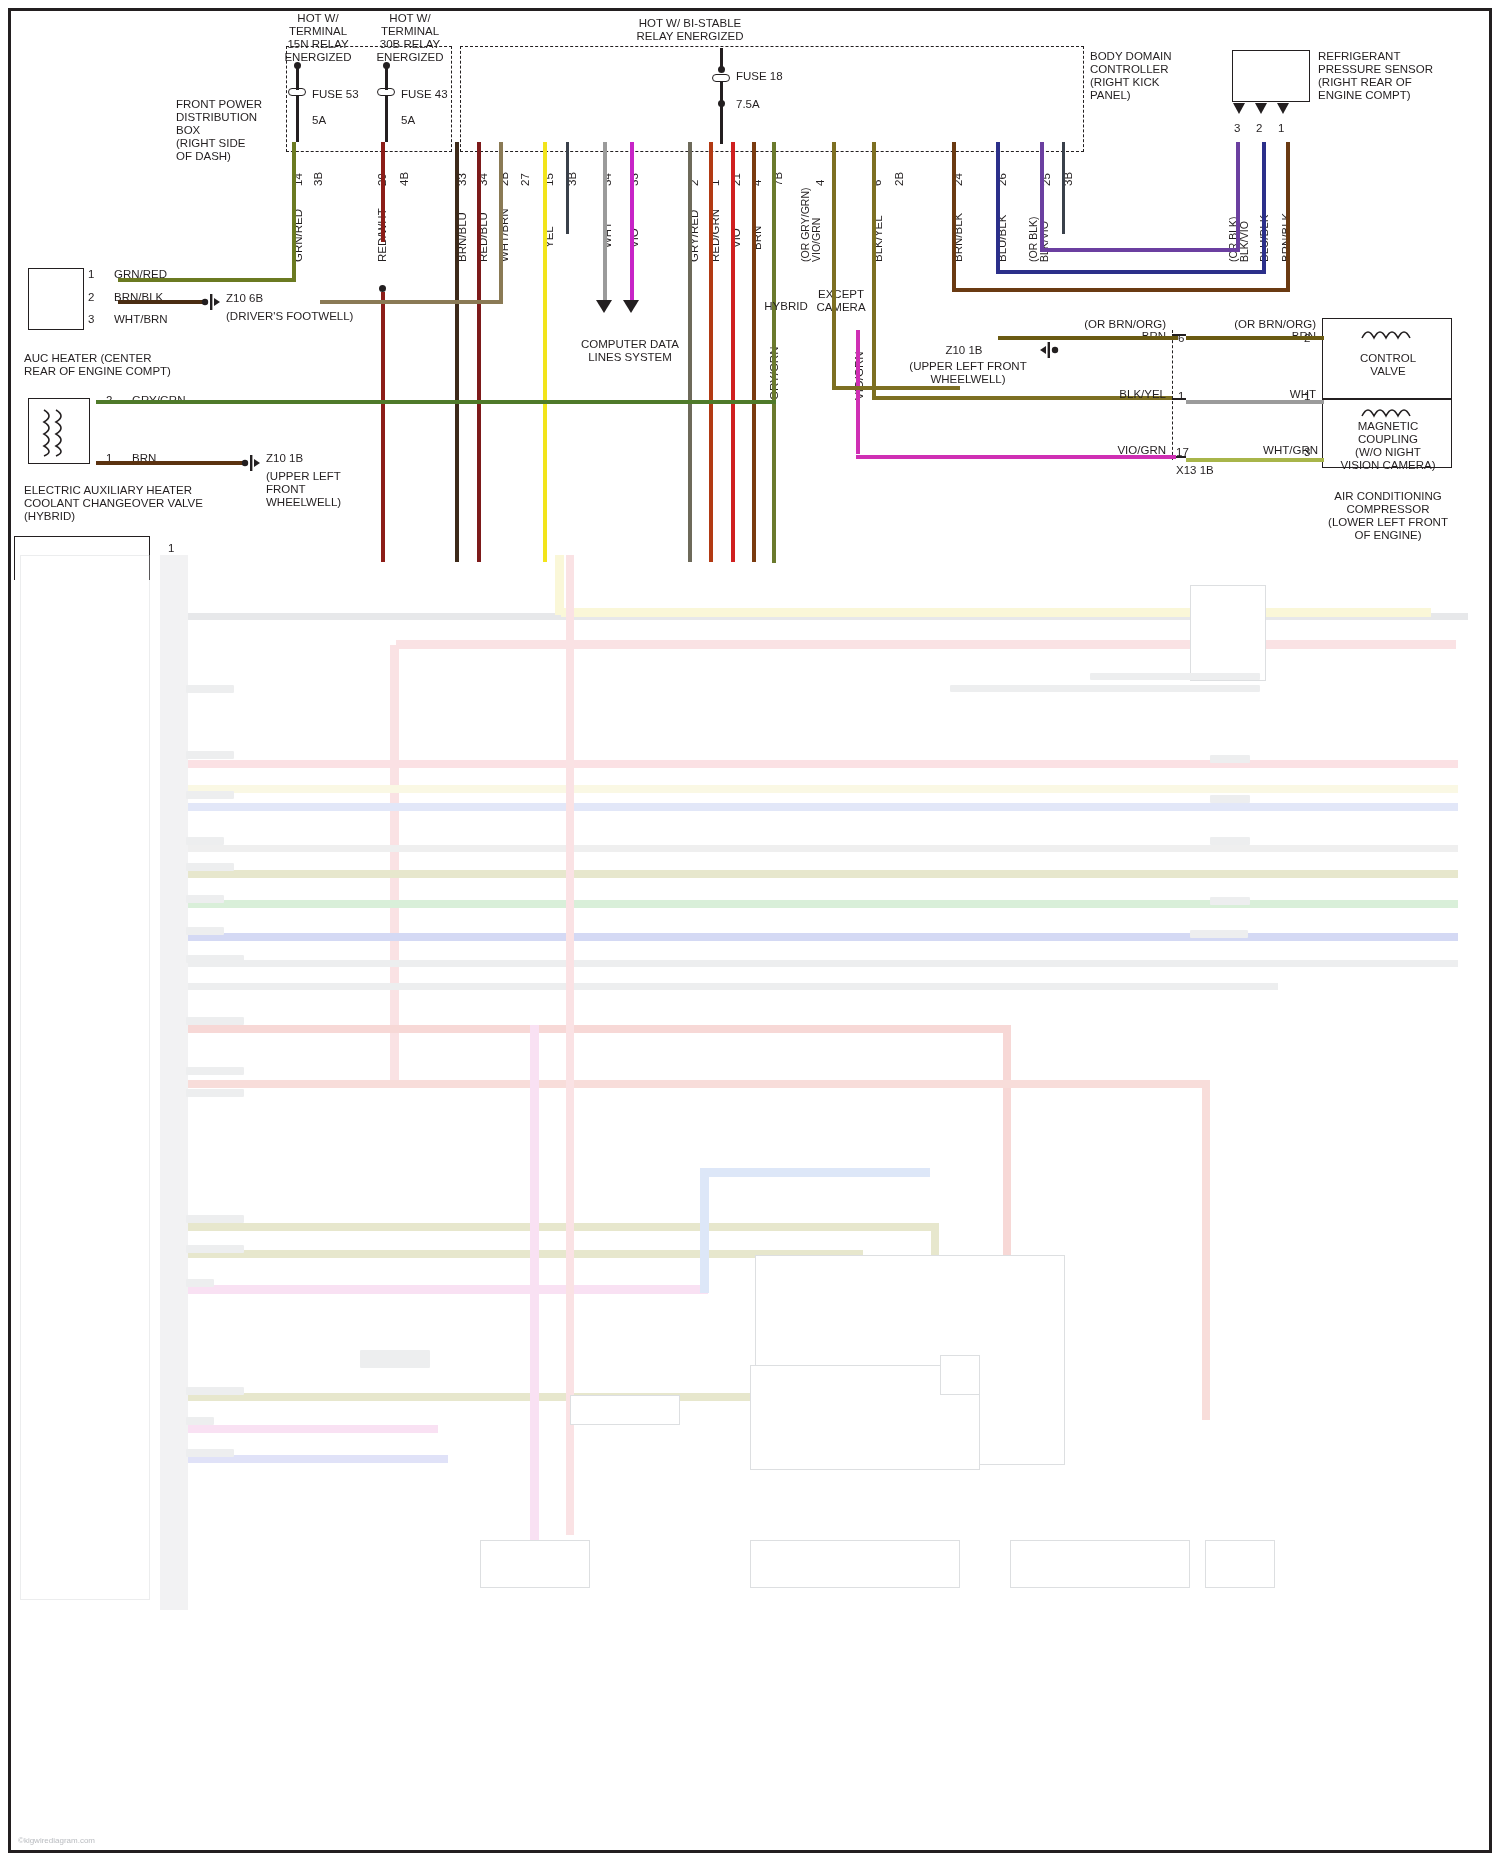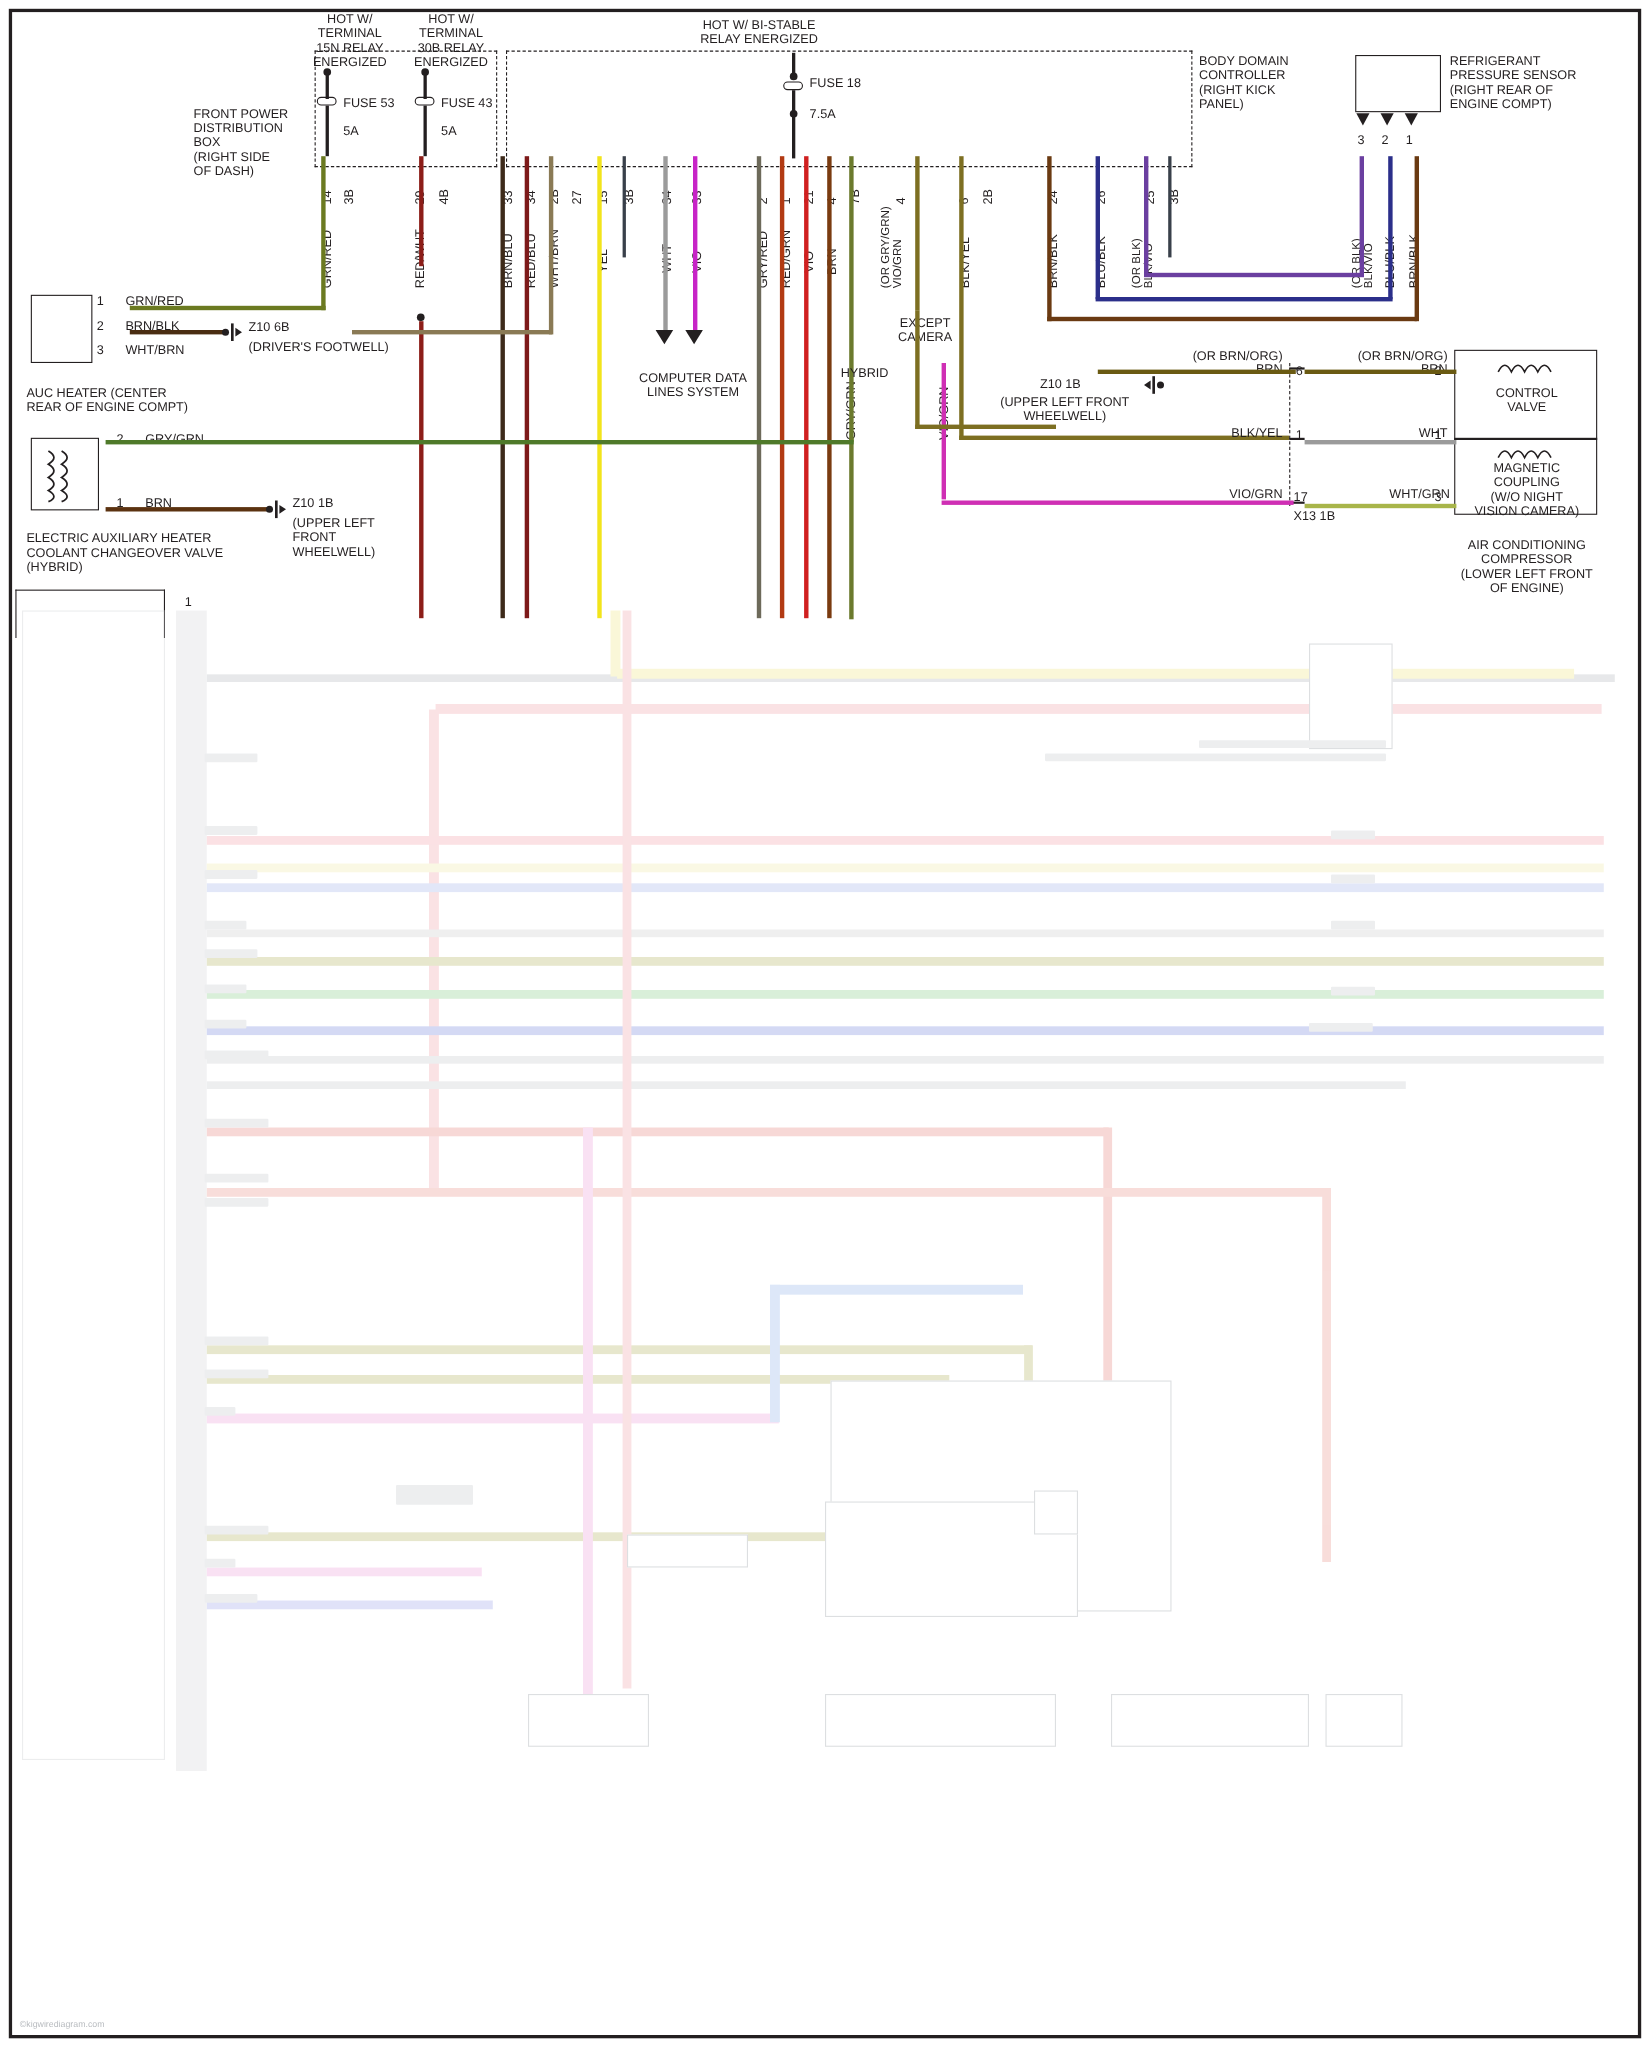--- a/index.html
+++ b/index.html
@@ -169,21 +169,21 @@
 
   <div class="wire" style="left:688px;top:142px;width:3.6px;height:420px;background:#6d6a5a;"></div>
 
   <div class="wire" style="left:709px;top:142px;width:3.6px;height:420px;background:#b23a13;"></div>
 
   <div class="wire" style="left:731px;top:142px;width:3.6px;height:420px;background:#d02020;"></div>
 
   <div class="wire" style="left:752px;top:142px;width:3.6px;height:420px;background:#7a3b10;"></div>
 
   <div class="wire" style="left:772px;top:142px;width:3.8px;height:260px;background:#6b7a2d;"></div>
-  <div class="lbl c" style="left:756px;top:300px;width:60px;margin-top:34px;">HYBRID</div>
+  <div class="lbl c" style="left:756px;top:300px;width:60px;">HYBRID</div>
   <div class="wire" style="left:772px;top:398px;width:3.8px;height:165px;background:#6b7a2d;"></div>
 
   <div class="wire" style="left:832px;top:142px;width:3.8px;height:140px;background:#7d6f22;"></div>
   <div class="lbl c" style="left:806px;top:288px;width:70px;">EXCEPT
 CAMERA</div>
   <div class="wire" style="left:856px;top:330px;width:3.8px;height:124px;background:#cf2fb4;"></div>
   <div class="wire" style="left:832px;top:282px;width:3.8px;height:108px;background:#7d6f22;"></div>
   <div class="wire" style="left:832px;top:386px;width:128px;height:3.8px;background:#7d6f22;"></div>
 
   <div class="wire" style="left:872px;top:142px;width:3.8px;height:258px;background:#7d6f22;"></div>

